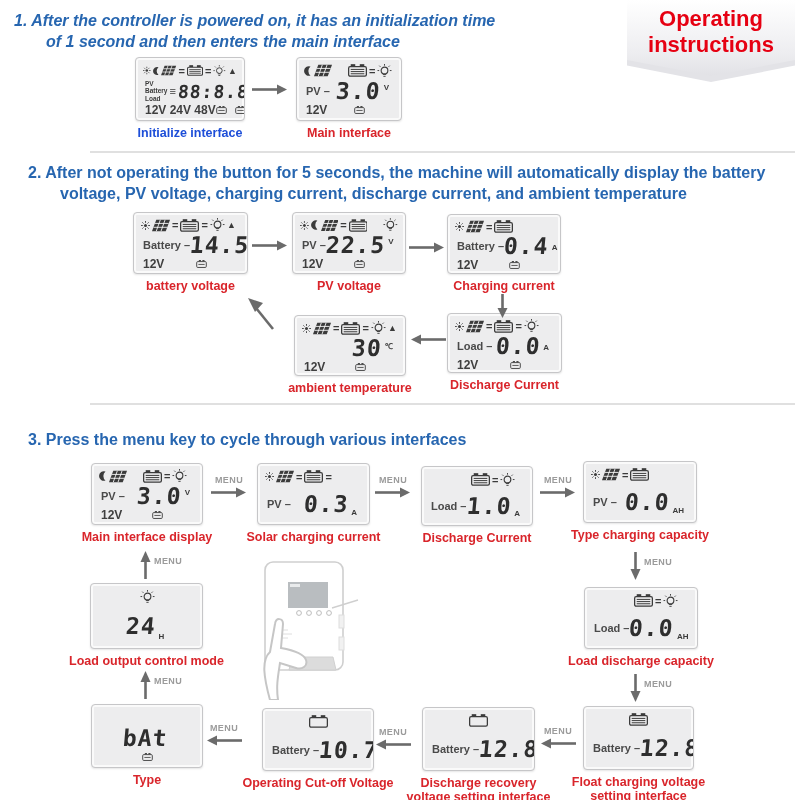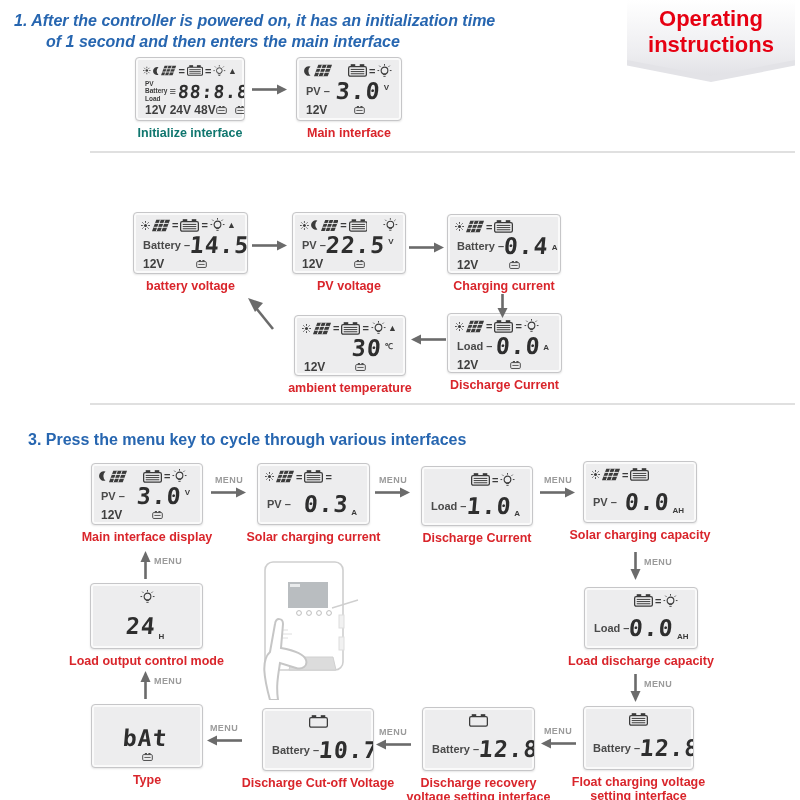--- a/index.html
+++ b/index.html
@@ -15,21 +15,21 @@
          background:linear-gradient(180deg,#ffffff 0%,#ededf0 70%,#e2e2e6 100%);
          clip-path:polygon(0 0,100% 0,100% 79%,50% 100%,0 79%);
          text-align:center;padding-top:6px;box-sizing:border-box;}
   .badge div{font-size:22px;line-height:26px;font-weight:bold;color:#e60012;}
   
   .uw{position:absolute;display:flex;flex-direction:column;align-items:center;}
   .lcd{background:#ededee;border:1px solid #c6c6c8;border-radius:4px;
        box-shadow:inset 0 0 0 2px #fafafa,0 1px 2px rgba(0,0,0,.10);
        display:flex;flex-direction:column;box-sizing:border-box;overflow:hidden;}
   .cap{margin-top:5px;text-align:center;font-size:12.5px;line-height:14px;font-weight:bold;color:#d9252b;white-space:nowrap;}
-  .cap.dark{color:#0f766e;}
+  .cap.dark{color:#1d4ed8;}
   .cap2{margin-top:0;}
   .lrow{display:flex;align-items:center;gap:2px;padding:5px 7px 0;height:15px;}
   .lrow.c{justify-content:center;}
   .lmid{flex:1;display:flex;align-items:center;padding:0 12px 0 9px;}
   .lmid.vc{justify-content:center;}
   .lmid:not(.vc) .lval{margin-left:auto;}
   .lval{font-family:"DejaVu Sans Mono",monospace;font-weight:bold;font-size:23px;color:#2e2e2e;
         transform:skewX(-5deg);letter-spacing:1px;white-space:nowrap;}
   .lval.sm{font-size:18px;}
   .llab{font-size:11px;font-weight:bold;color:#4a4a4a;white-space:nowrap;}
@@ -67,20 +67,24 @@
 </style>
 </head>
 <body>
 
 <div class="stage">
 
   <div class="hd" style="left:14px;top:10px;font-style:italic;">
     <div>1. After the controller is powered on, it has an initialization time</div>
     <div class="ind">of 1 second and then enters the main interface</div>
   </div>
+  <div class="hd" style="left:28px;top:162px;">
+    <div>2. After not operating the button for 5 seconds, the machine will automatically display the battery</div>
+    <div class="ind">voltage, PV voltage, charging current, discharge current, and ambient temperature</div>
+  </div>
   <div class="hd" style="left:28px;top:429px;">
     <div>3. Press the menu key to cycle through various interfaces</div>
   </div>
 
   <div class="badge-sh"></div>
   <div class="badge">
     <div>Operating</div>
     <div>instructions</div>
   </div>
 
@@ -594,21 +598,21 @@
               <path d="M3 5.8h15M3 8.2h15M3 10.6h15"></path>
             </g>
           </svg>
         </div>
         <div class="lmid">
           <span class="llab">PV  –</span>
           <span class="lval">0.0</span>
           <span class="lunit ub">AH</span>
         </div>
       </div>
-    <div class="cap">Solar charging capacity</div>
+    <div class="cap">Type charging capacity</div>
   </div>
   <div class="uw" style="left:584px;top:587px;width:114px;">
     <div class="lcd" style="width:114px;height:62px;">
         <div class="lrow">
           <span class="gap"></span>
           <span class="gap"></span>
           <span class="gap"></span>
           <svg class="ic" width="19" height="13" viewBox="0 0 21 14">
             <rect x="3" y="0" width="5" height="2.6" fill="#3b3b3b"></rect>
             <rect x="13" y="0" width="5" height="2.6" fill="#3b3b3b"></rect>
@@ -680,21 +684,21 @@
             <rect x="13" y="0" width="5" height="2.6" fill="#3b3b3b"></rect>
             <rect x="0.7" y="2.8" width="19.6" height="10.5" rx="1.6" fill="none" stroke="#3b3b3b" stroke-width="1.4"></rect>
           </svg>
         </div>
         <div class="lmid">
           <span class="llab">Battery –</span>
           <span class="lval">10.7</span>
           <span class="lunit ut">V</span>
         </div>
       </div>
-    <div class="cap">Discharge Cut-off Voltage</div>
+    <div class="cap">Operating Cut-off Voltage</div>
   </div>
   <div class="uw" style="left:422px;top:707px;width:113px;">
     <div class="lcd" style="width:113px;height:64px;">
         <div class="lrow c">
           <svg class="ic" width="19" height="13" viewBox="0 0 21 14">
             <rect x="3" y="0" width="5" height="2.6" fill="#3b3b3b"></rect>
             <rect x="13" y="0" width="5" height="2.6" fill="#3b3b3b"></rect>
             <rect x="0.7" y="2.8" width="19.6" height="10.5" rx="1.6" fill="none" stroke="#3b3b3b" stroke-width="1.4"></rect>
           </svg>
         </div>

